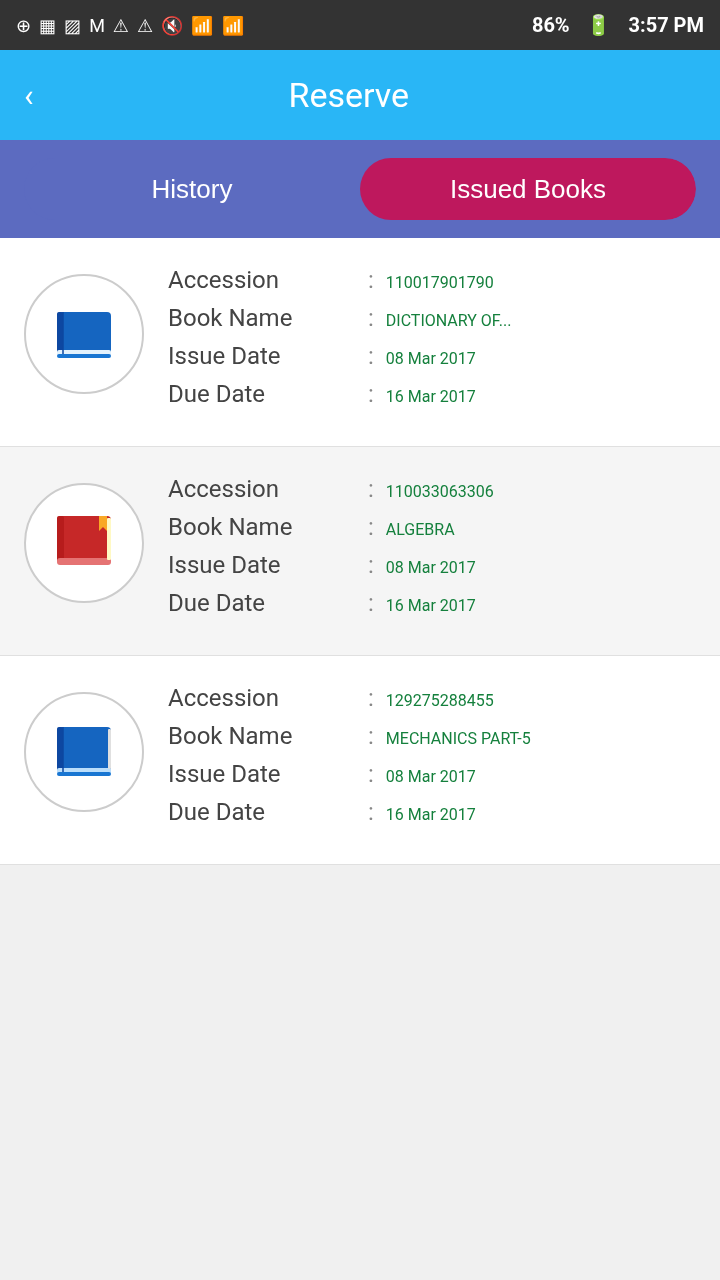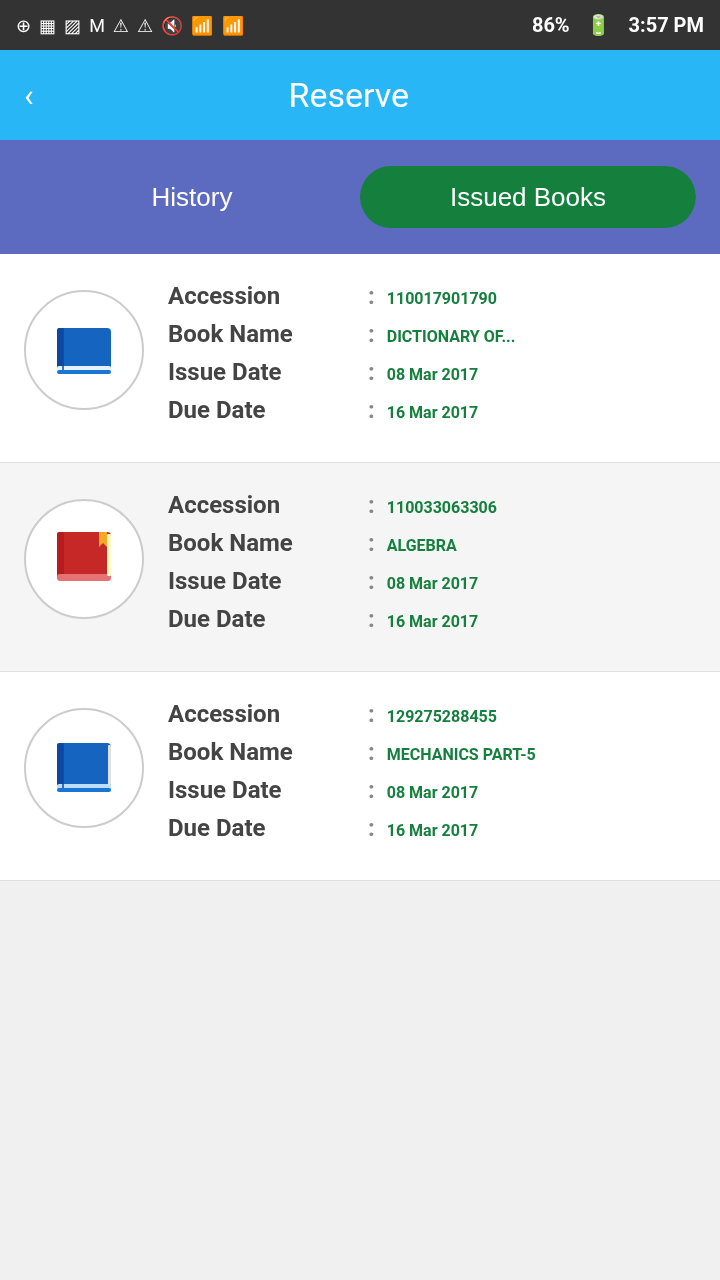--- a/index.html
+++ b/index.html
@@ -60,21 +60,21 @@
       font-size: 34px;
       font-weight: 400;
       flex: 1;
       text-align: center;
       margin-right: 52px;
     }
 
     
     .tab-bar {
       background: #5c6bc0;
-      padding: 26px 24px;
+      padding: 18px 24px;
       display: flex;
       align-items: center;
       gap: 0;
       border-radius: 0;
     }
     .tab-pill {
       display: flex;
       background: #5c6bc0;
       border-radius: 40px;
       overflow: hidden;
@@ -86,21 +86,21 @@
       border: none;
       cursor: pointer;
       font-size: 26px;
       font-weight: 500;
       color: white;
       background: transparent;
       border-radius: 40px;
       transition: background 0.2s;
     }
     .tab-btn.active {
-      background: #15803d;
+      background: #be185d;
       color: white;
     }
 
     
     .book-list {
       background: #f0f0f0;
     }
 
     
     .book-item {
@@ -128,21 +128,20 @@
       margin-top: 8px;
     }
 
     .book-details {
       flex: 1;
     }
     .book-row {
       display: flex;
       align-items: baseline;
       margin-bottom: 10px;
-      font-weight: bold;
     }
     .book-label {
       font-size: 24px;
       color: #444;
       width: 200px;
       flex-shrink: 0;
     }
     .book-colon {
       font-size: 24px;
       color: #888;

